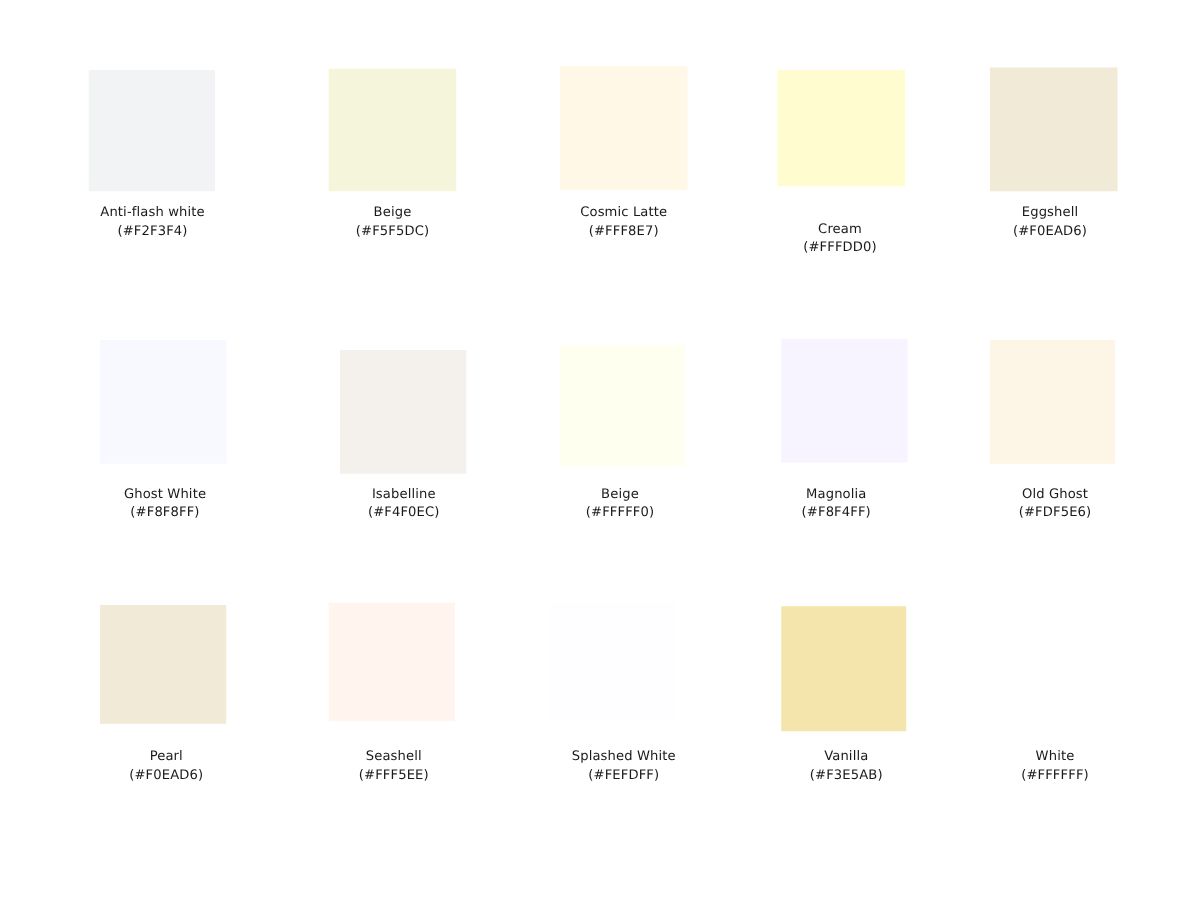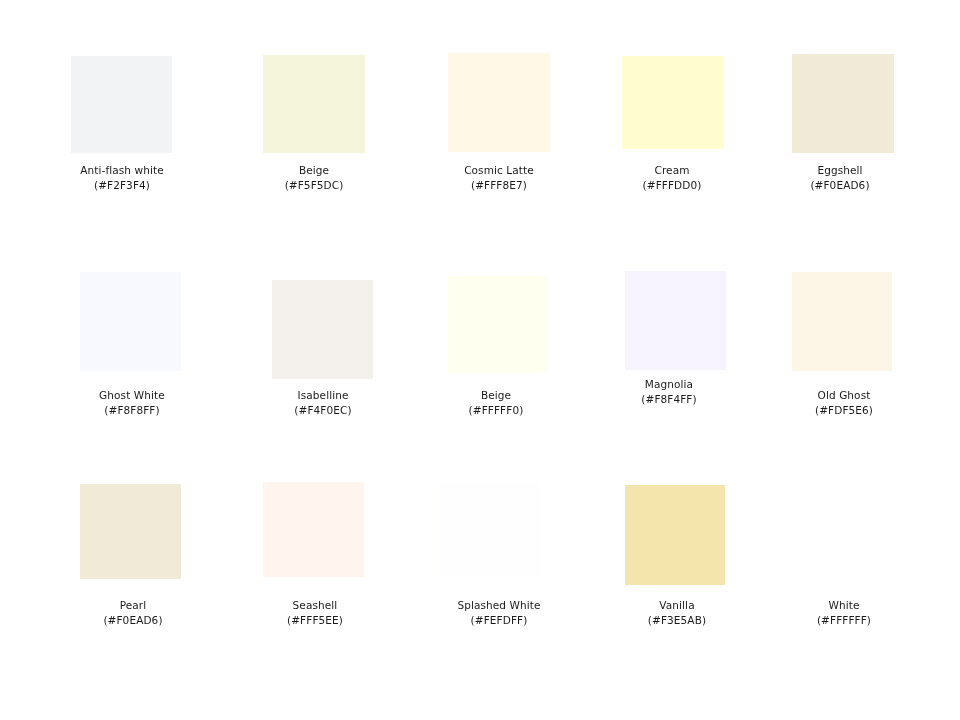--- a/index.html
+++ b/index.html
@@ -65,21 +65,21 @@
     </div>
     <div class="swatch-cell" style="left: 0px; top: 0px;">
       <div class="swatch-chip" style="left: 448px; top: 53px; width: 102px; height: 99px; background: rgb(255, 248, 231);"></div>
       <div class="swatch-label" style="left: 423px; top: 163px; width: 152px; color: rgb(26, 26, 26);">
         <span class="swatch-name">Cosmic Latte</span>
         <span class="swatch-hex">(#FFF8E7)</span>
       </div>
     </div>
     <div class="swatch-cell" style="left: 0px; top: 0px;">
       <div class="swatch-chip" style="left: 622px; top: 56px; width: 102px; height: 93px; background: rgb(255, 253, 208);"></div>
-      <div class="swatch-label" style="left: 596px; top: 163px; width: 152px; color: rgb(26, 26, 26);">
+      <div class="swatch-label" style="left: 596px; top: 176px; width: 152px; color: rgb(26, 26, 26);">
         <span class="swatch-name">Cream</span>
         <span class="swatch-hex">(#FFFDD0)</span>
       </div>
     </div>
     <div class="swatch-cell" style="left: 0px; top: 0px;">
       <div class="swatch-chip" style="left: 792px; top: 54px; width: 102px; height: 99px; background: rgb(240, 234, 214);"></div>
       <div class="swatch-label" style="left: 764px; top: 163px; width: 152px; color: rgb(26, 26, 26);">
         <span class="swatch-name">Eggshell</span>
         <span class="swatch-hex">(#F0EAD6)</span>
       </div>
@@ -100,21 +100,21 @@
     </div>
     <div class="swatch-cell" style="left: 0px; top: 0px;">
       <div class="swatch-chip" style="left: 448px; top: 276px; width: 100px; height: 97px; background: rgb(255, 255, 240);"></div>
       <div class="swatch-label" style="left: 420px; top: 388px; width: 152px; color: rgb(26, 26, 26);">
         <span class="swatch-name">Beige</span>
         <span class="swatch-hex">(#FFFFF0)</span>
       </div>
     </div>
     <div class="swatch-cell" style="left: 0px; top: 0px;">
       <div class="swatch-chip" style="left: 625px; top: 271px; width: 101px; height: 99px; background: rgb(248, 244, 255);"></div>
-      <div class="swatch-label" style="left: 593px; top: 377px; width: 152px; color: rgb(26, 26, 26); text-align: center;">
+      <div class="swatch-label" style="left: 593px; top: 388px; width: 152px; color: rgb(26, 26, 26); text-align: center;">
         <span class="swatch-name">Magnolia</span>
         <span class="swatch-hex">(#F8F4FF)</span>
       </div>
     </div>
     <div class="swatch-cell" style="left: 0px; top: 0px;">
       <div class="swatch-chip" style="left: 792px; top: 272px; width: 100px; height: 99px; background: rgb(253, 245, 230);"></div>
       <div class="swatch-label" style="left: 768px; top: 388px; width: 152px; color: rgb(26, 26, 26);">
         <span class="swatch-name">Old Ghost</span>
         <span class="swatch-hex">(#FDF5E6)</span>
       </div>

